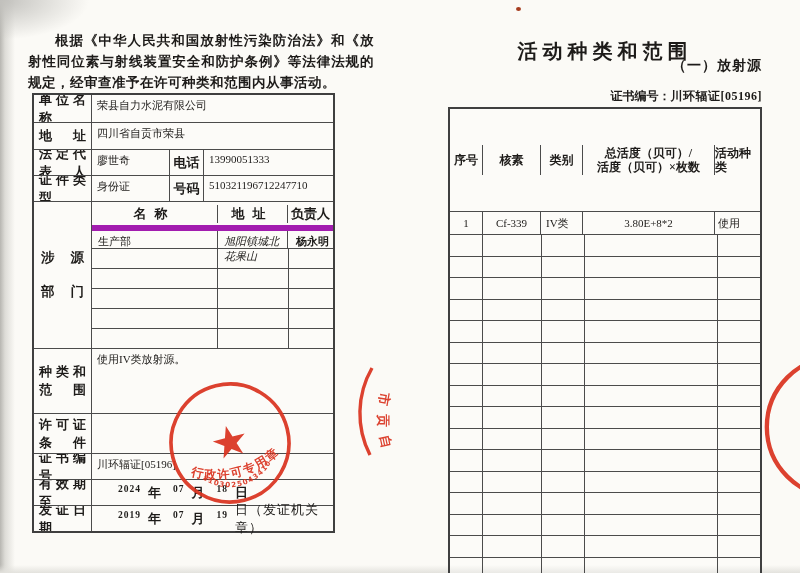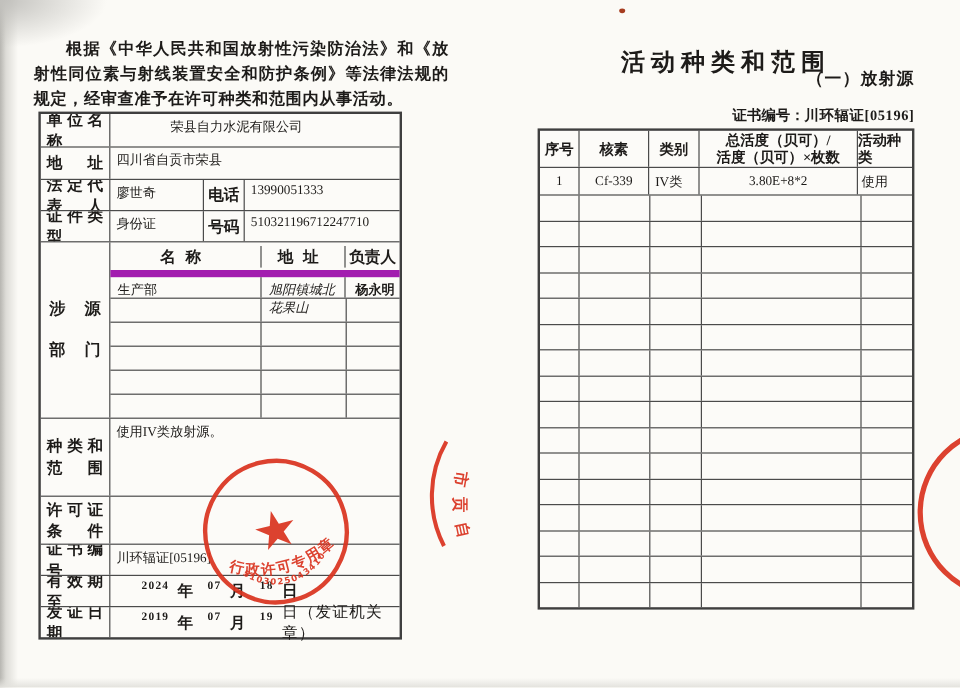--- a/index.html
+++ b/index.html
@@ -20,21 +20,21 @@
   .speck{position:absolute;left:516px;top:7px;width:5px;height:4px;border-radius:50%;background:#a63c1f;}
 
   
   .intro{position:absolute;left:28px;top:30px;width:346px;
     font-size:13.5px;font-weight:bold;line-height:21px;
     text-align:justify;text-indent:27px;letter-spacing:.5px;}
 
   .ltable{position:absolute;left:32px;top:93px;width:303px;
     border:2px solid #3f3f3f;box-sizing:border-box;background:rgba(255,255,255,.25);}
   .lrow{display:flex;border-top:1px solid #4b4b4b;box-sizing:border-box;}
-  .lrow:first-child{border-top:none;gap:45px;}
+  .lrow:first-child{border-top:none;}
   .lcell{box-sizing:border-box;overflow:hidden;}
   .lab{width:58px;flex:none;border-right:1px solid #4b4b4b;
     font-size:13px;font-weight:bold;
     display:flex;align-items:center;padding:0 5px;}
   .lab .jus{width:100%;text-align:justify;text-align-last:justify;}
   .val{flex:1;font-size:11px;padding:3px 5px;}
   .h27{height:27px;} .h26{height:26px;}
   .h65{height:65px;} .h40{height:40px;}
 
   .v77{width:77px;flex:none;font-size:11px;padding:3px 5px;box-sizing:border-box;}
@@ -74,21 +74,21 @@
   .rtitle{position:absolute;left:448px;top:38px;width:314px;text-align:center;
     font-size:20px;font-weight:bold;letter-spacing:5px;}
   .rsub{position:absolute;left:448px;top:57px;width:314px;text-align:right;
     font-size:14px;font-weight:bold;letter-spacing:1px;}
   .rcert{position:absolute;left:448px;top:88px;width:314px;text-align:right;font-size:12px;}
   .rcert .rcl{font-weight:bold;}
   .rcert .rcv{font-weight:bold;letter-spacing:.5px;}
 
   .rtable{position:absolute;left:448px;top:107px;width:314px;
     border:2px solid #3f3f3f;box-sizing:border-box;background:rgba(255,255,255,.25);}
-  .rrow{display:flex;box-sizing:border-box;border-top:1px solid #4b4b4b;}
+  .rrow{display:flex;box-sizing:border-box;border-top:1px solid #4b4b4b;margin-top:36px;}
   .rtable > .rrow:first-child{border-top:none;}
   .rc{box-sizing:border-box;overflow:hidden;}
   .rc1{width:32px;flex:none;}
   .rc2{width:58px;flex:none;border-left:1px solid #4b4b4b;}
   .rc3{width:42px;flex:none;border-left:1px solid #4b4b4b;}
   .rc4{width:132px;flex:none;border-left:1px solid #4b4b4b;}
   .rc5{flex:1;border-left:1px solid #4b4b4b;}
   .rhead{height:30px;font-size:12px;font-weight:bold;}
   .rhead .rc{display:flex;flex-direction:column;align-items:center;justify-content:center;line-height:14px;}
   .rdata{height:23px;font-size:11px;align-items:center;}

